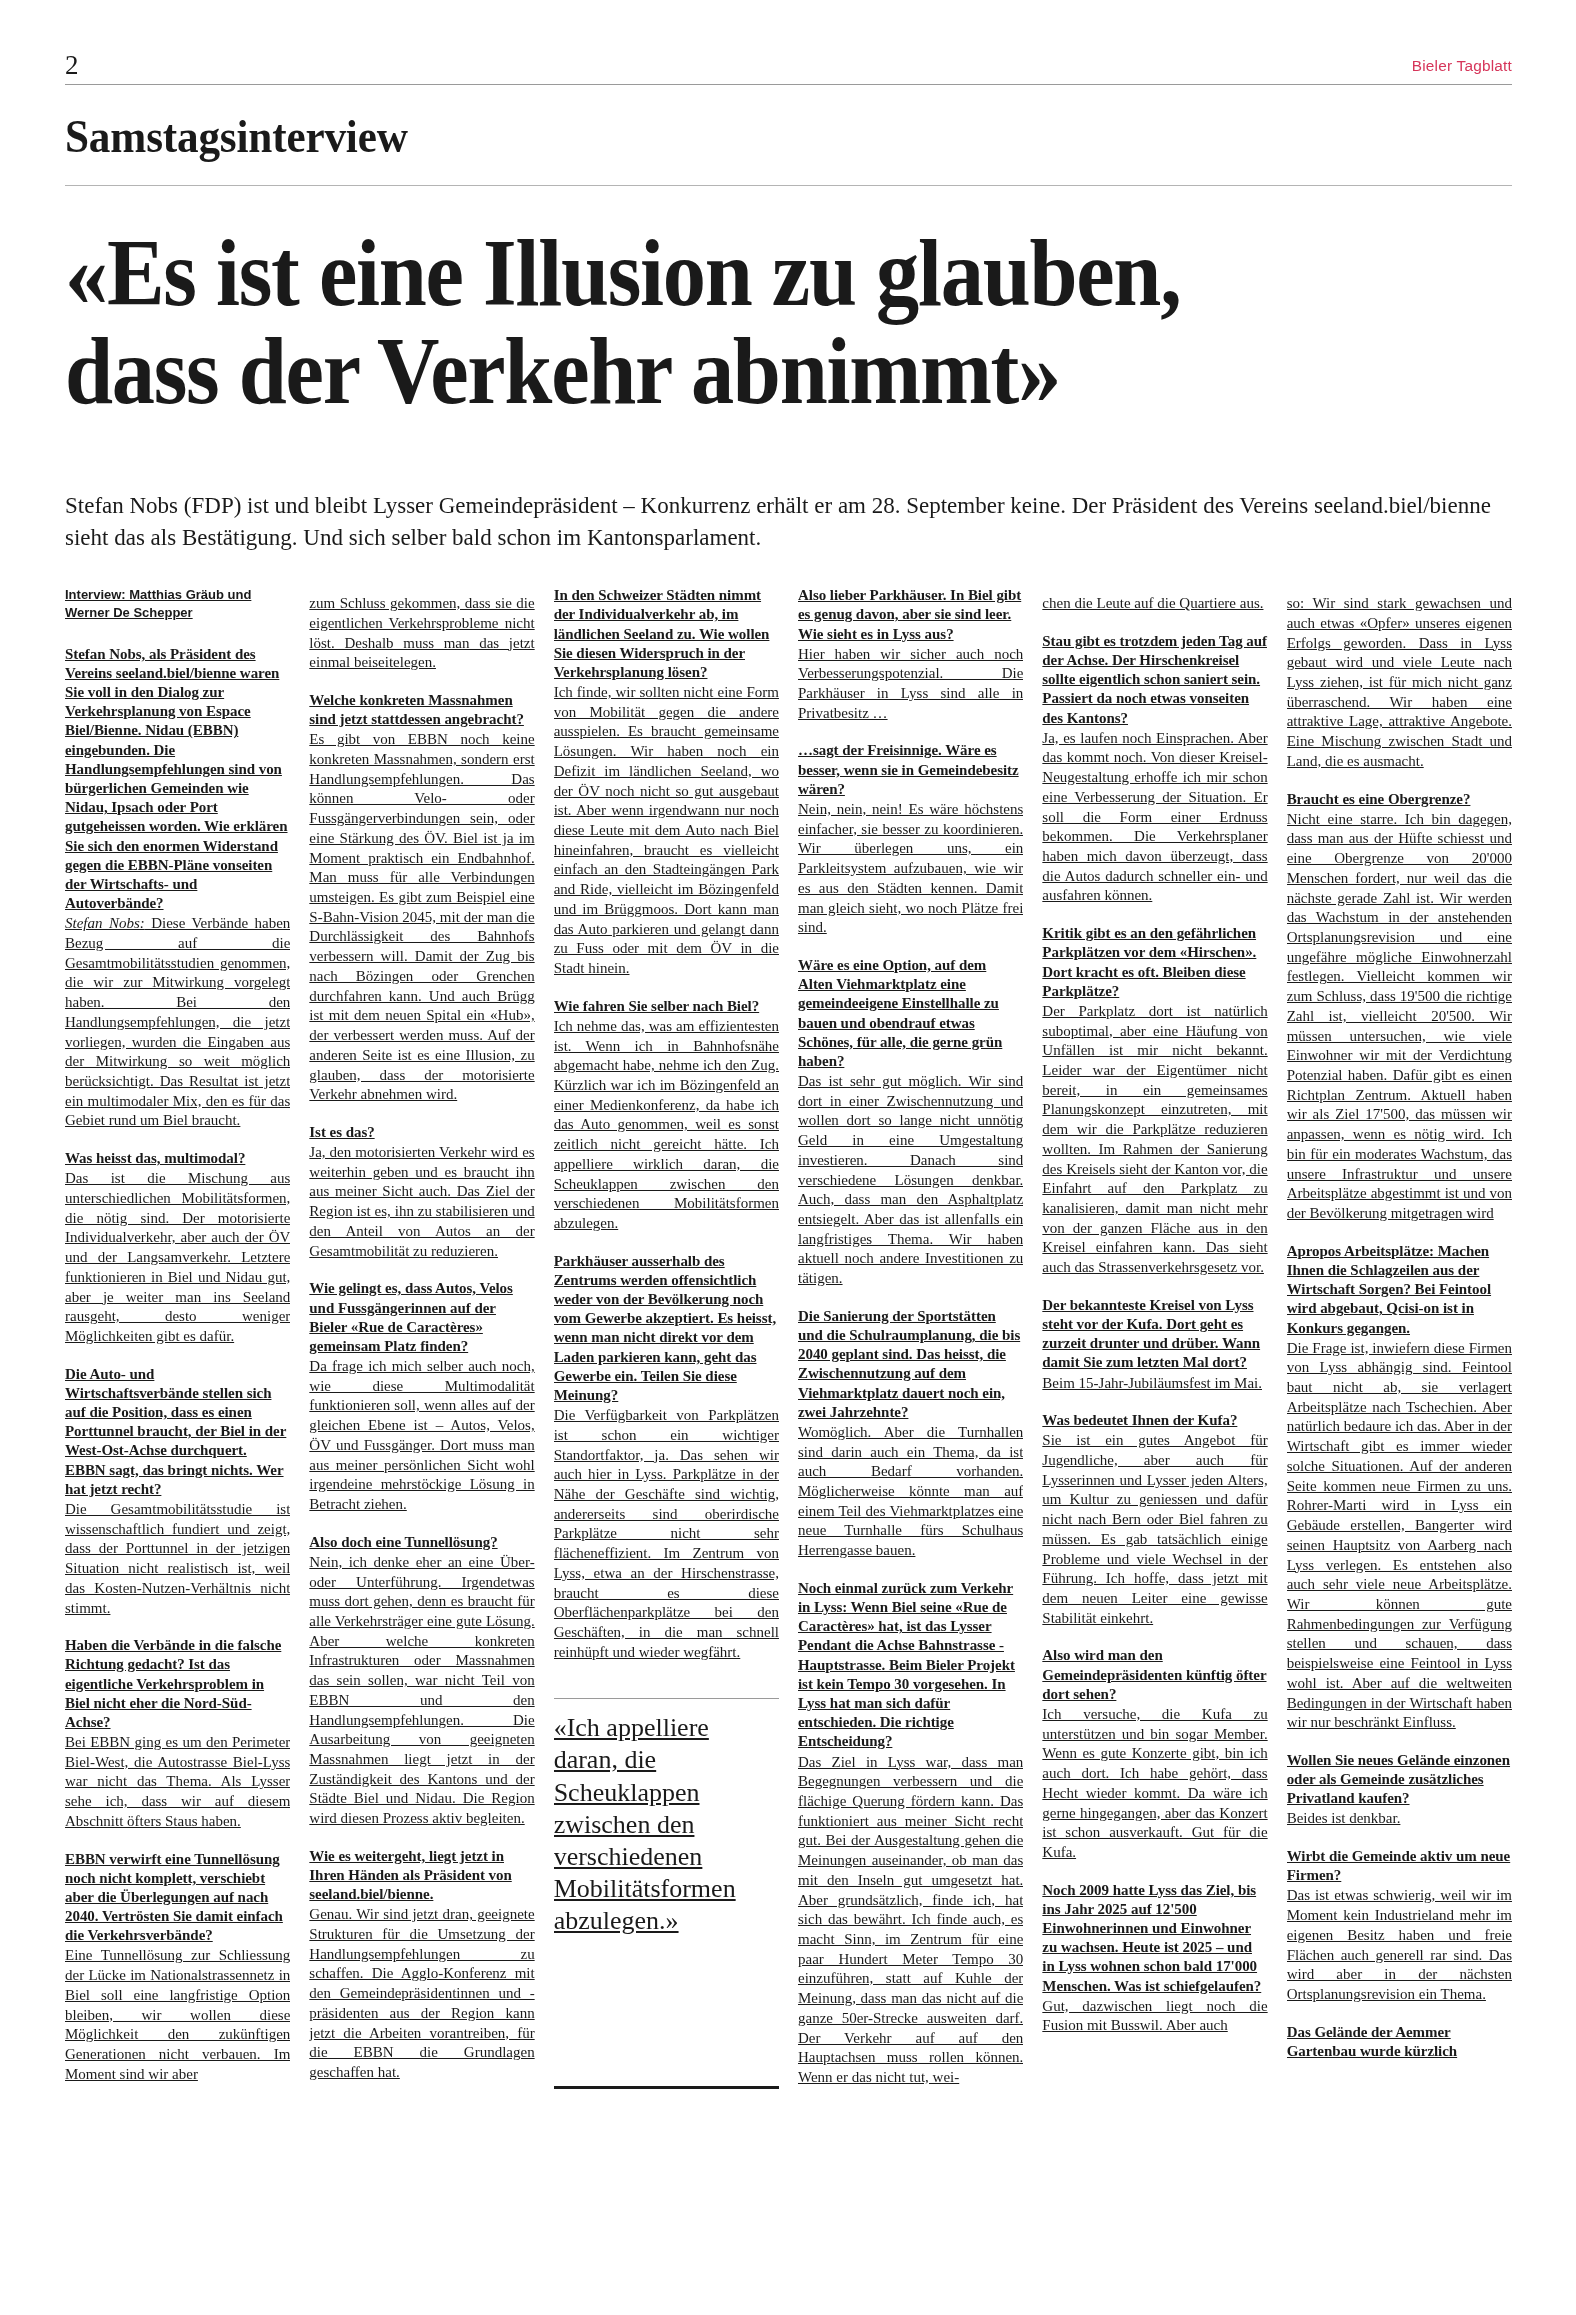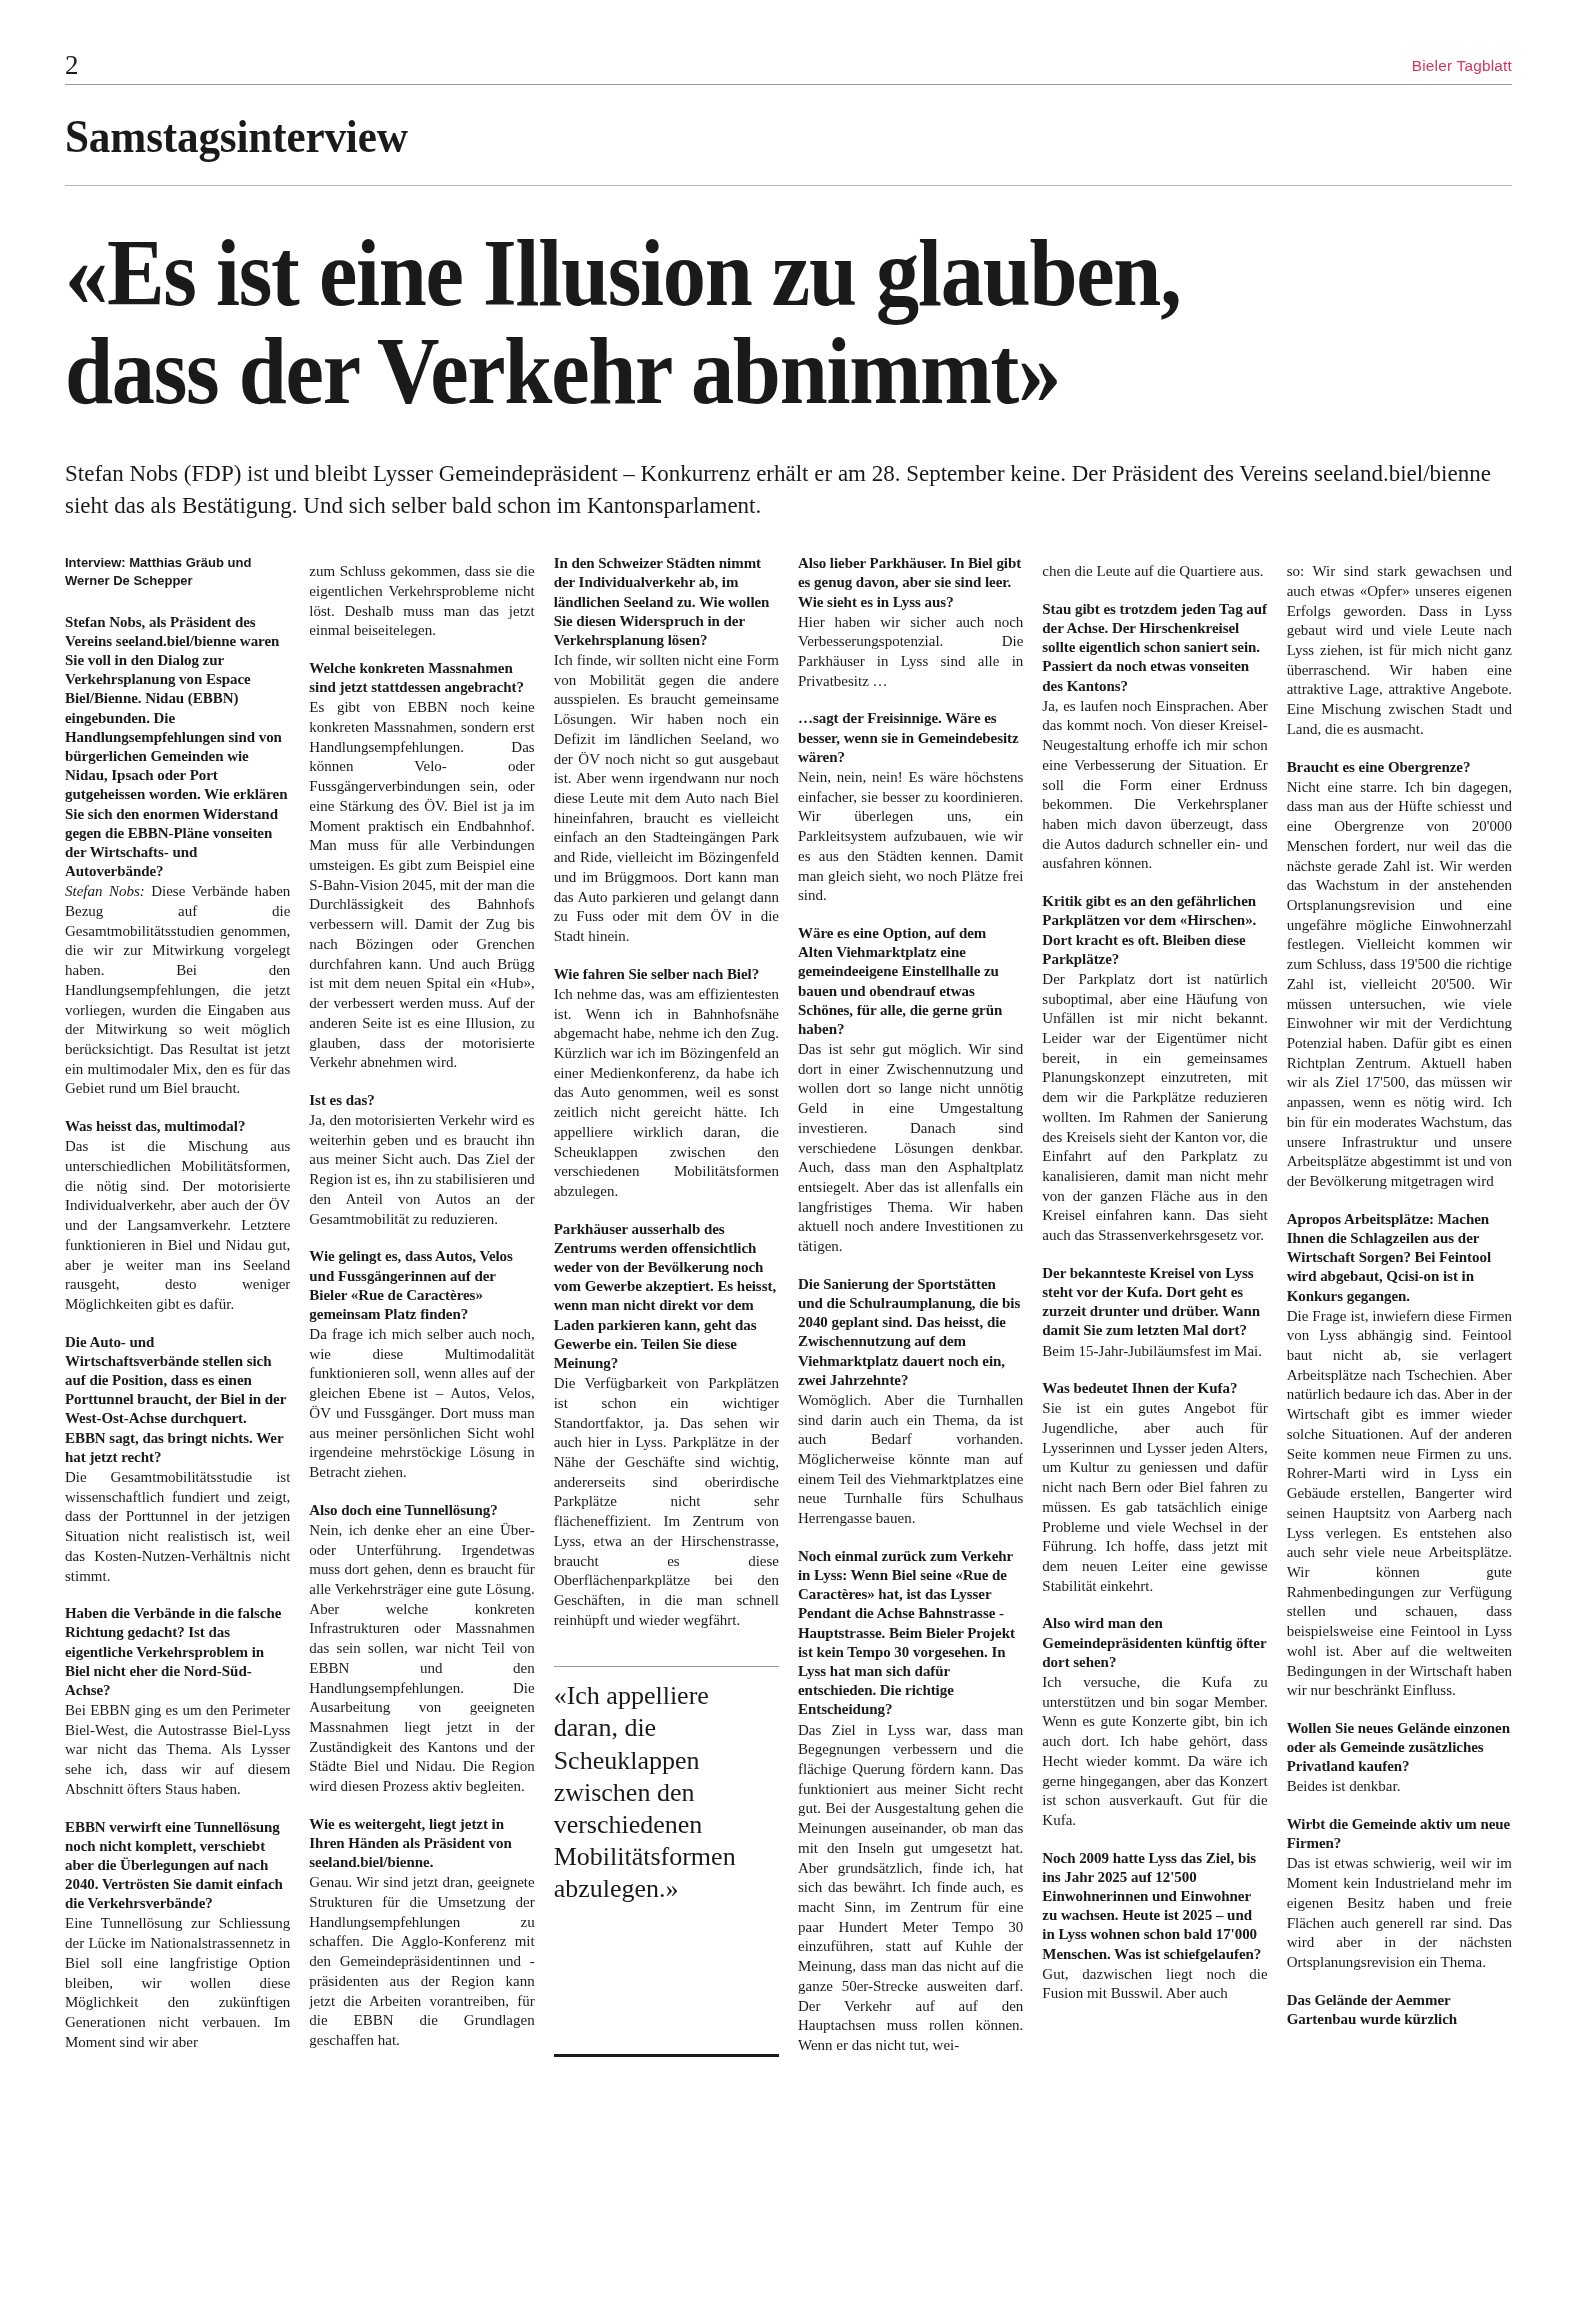--- a/index.html
+++ b/index.html
@@ -78,32 +78,33 @@
     transform: scaleX(0.9);
     transform-origin: left center;
     white-space: pre-line;
   }
 
   
   .lead {
     font-family: "Liberation Serif", serif;
     font-size: 23px;
     line-height: 1.42;
-    margin-top: 38px;
+    margin-top: 70px;
     max-width: 1452px;
   }
 
   
   .cols {
     margin-top: 31px;
     display: grid;
     grid-template-columns: repeat(6, 1fr);
     column-gap: 19px;
     height: 1660px;
     overflow: hidden;
+    text-decoration: underline;
   }
   .col {
     overflow: hidden;
   }
   .byline {
     font-family: "Liberation Sans", sans-serif;
     font-weight: bold;
     font-size: 13px;
     line-height: 1.35;
     margin-bottom: 23.5px;

